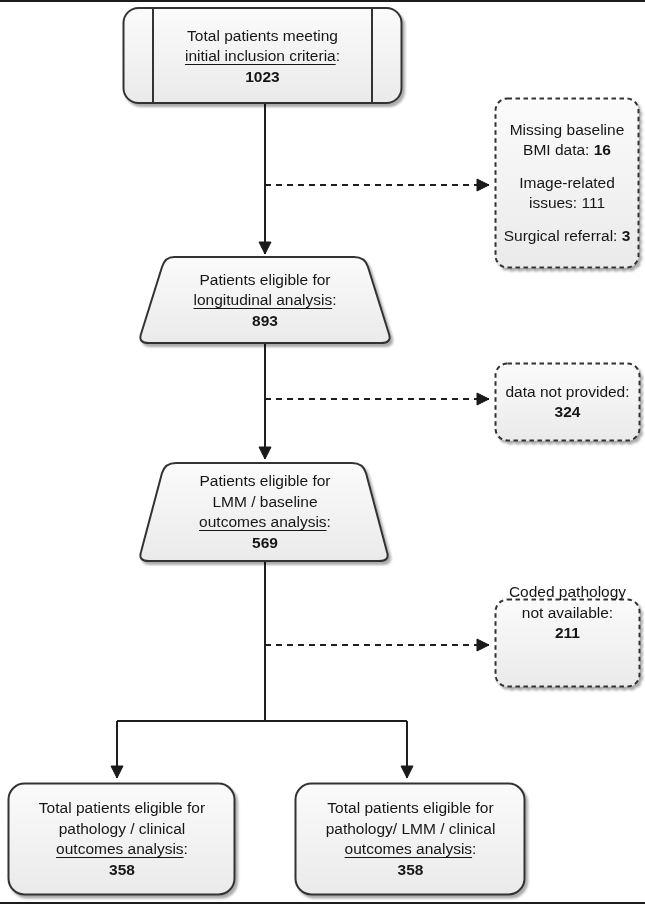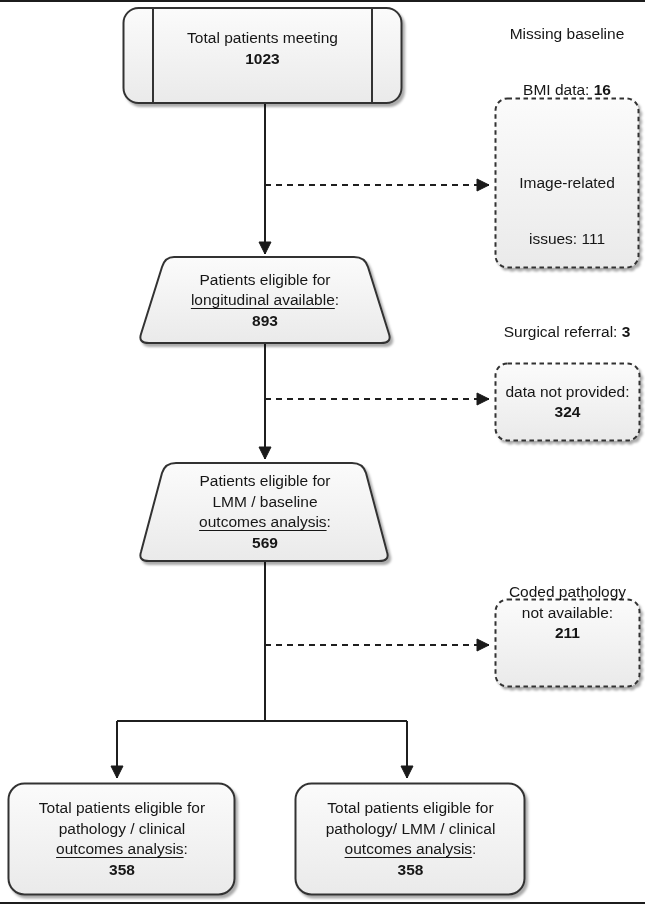--- a/index.html
+++ b/index.html
@@ -78,38 +78,39 @@
     <rect x="495.5" y="363.5" width="144" height="77" rx="12" fill="url(#gfill)" stroke="#333333" stroke-width="2" stroke-dasharray="4.5 3.5" filter="url(#ds)"></rect>
 
     <path d="M176,463 L352,463 Q363,463 366,473 L387,552 Q390,561 379,561 L149,561 Q138,561 141,552 L162,473 Q165,463 176,463 Z" fill="url(#gfill)" stroke="#333333" stroke-width="2" filter="url(#ds)"></path>
 
     <rect x="495.5" y="599.5" width="144" height="87" rx="12" fill="url(#gfill)" stroke="#333333" stroke-width="2" stroke-dasharray="4.5 3.5" filter="url(#ds)"></rect>
 
     <rect x="8.5" y="783.5" width="226" height="111" rx="16" fill="url(#gfill)" stroke="#333333" stroke-width="2" filter="url(#ds)"></rect>
     <rect x="295.5" y="783.5" width="229" height="111" rx="16" fill="url(#gfill)" stroke="#333333" stroke-width="2" filter="url(#ds)"></rect>
   </svg>
 
-  <div class="node-text" style="left:153px; top:8px; width:219px; height:81px;">
+  <div class="node-text" style="left:153px; top:16px; width:219px; height:81px;">
       <div class="tl"><span>Total patients meeting</span></div>
+      <div class="tl"><span class="u">initial inclusion criteria</span><span>:</span></div>
       <div class="tl"><span class="b">1023</span></div>
     </div>
 
-  <div class="node-text" style="left:497px; top:99px; width:140px; height:168px;gap:36px;">
+  <div class="node-text" style="left:497px; top:99px; width:140px; height:168px;">
       <div class="tl"><span>Missing baseline</span></div>
       <div class="tl"><span>BMI data: </span><span class="b">16</span></div>
       <div class="tl gap"></div>
       <div class="tl"><span>Image-related</span></div>
       <div class="tl"><span>issues: 111</span></div>
       <div class="tl gap"></div>
       <div class="tl"><span>Surgical referral: </span><span class="b">3</span></div>
     </div>
 
   <div class="node-text" style="left:140px; top:258px; width:250px; height:85px;">
       <div class="tl"><span>Patients eligible for</span></div>
-      <div class="tl"><span class="u">longitudinal available</span><span>:</span></div>
+      <div class="tl"><span class="u">longitudinal analysis</span><span>:</span></div>
       <div class="tl"><span class="b">893</span></div>
     </div>
 
   <div class="node-text" style="left:495px; top:364px; width:145px; height:76px;">
       <div class="tl"><span>data not provided:</span></div>
       <div class="tl"><span class="b">324</span></div>
     </div>
 
   <div class="node-text" style="left:140px; top:463px; width:250px; height:98px;">
       <div class="tl"><span>Patients eligible for</span></div>

